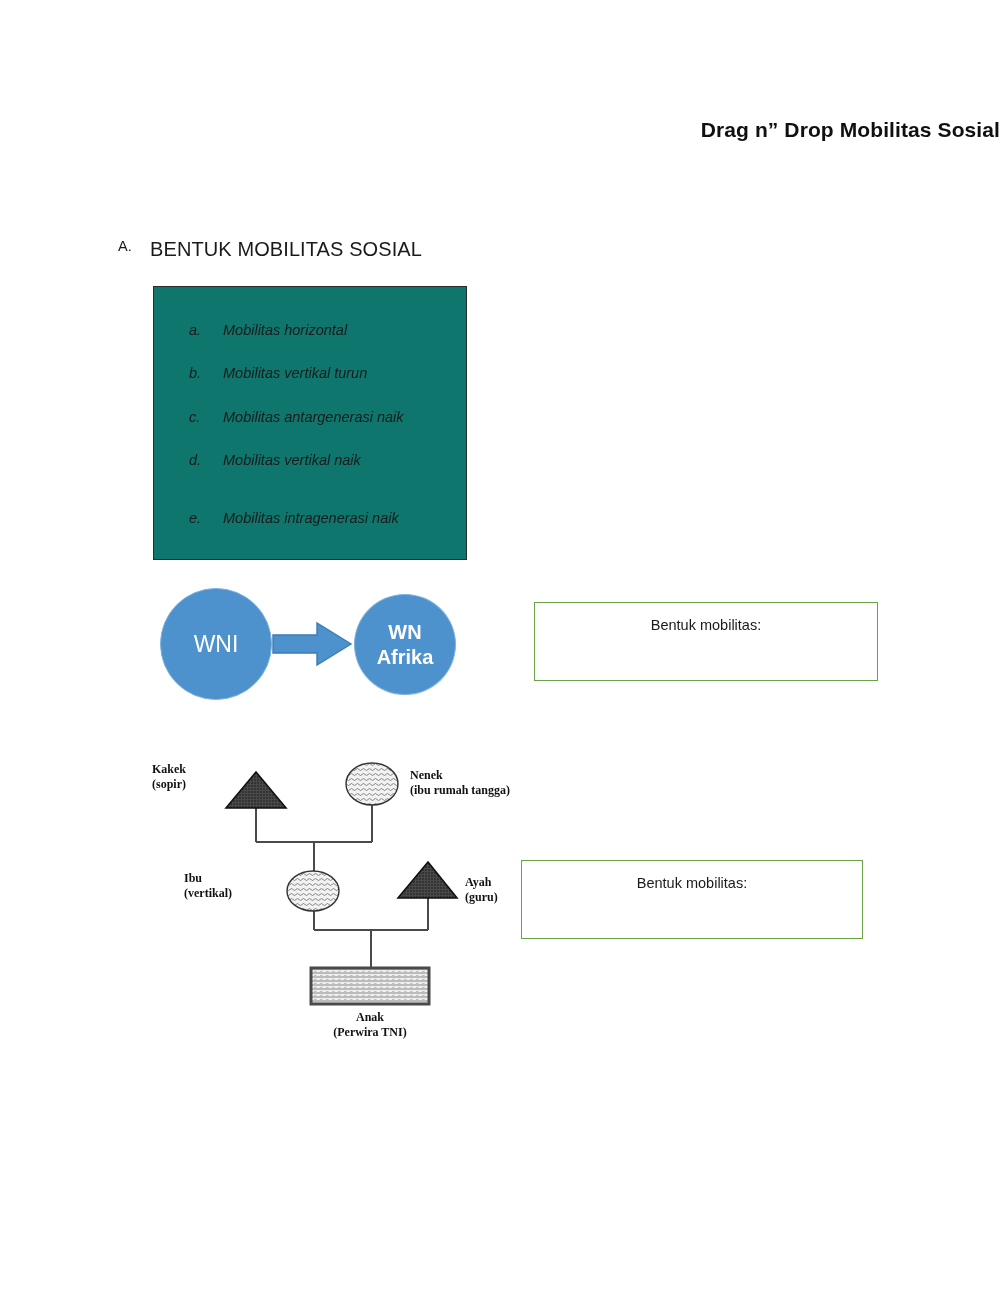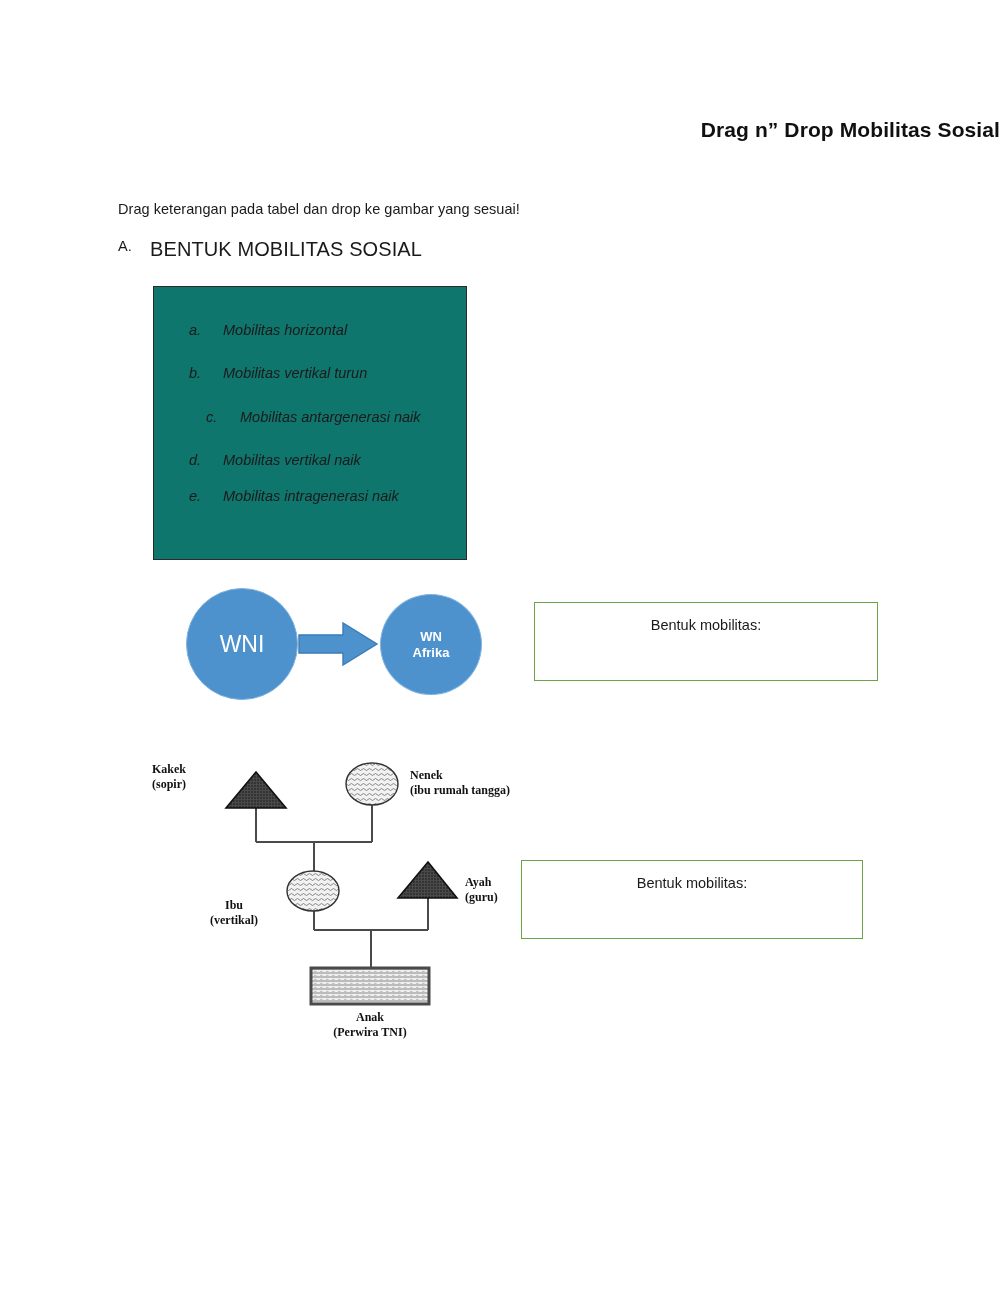--- a/index.html
+++ b/index.html
@@ -76,21 +76,21 @@
     white-space: nowrap;
   }
   .option-row .marker {
     display: inline-block;
     width: 34px;
   }
 
   
   .mobility-graphic {
     position: absolute;
-    left: 172px;
+    left: 146px;
     top: 578px;
     width: 330px;
     height: 125px;
   }
   .circle {
     position: absolute;
     border-radius: 50%;
     background: #4d91cd;
     border: 1px solid #7fb3df;
     color: #ffffff;
@@ -106,21 +106,21 @@
     top: 10px;
     width: 112px;
     height: 112px;
     font-size: 23px;
   }
   .circle-afrika {
     left: 208px;
     top: 16px;
     width: 102px;
     height: 101px;
-    font-size: 13px;
+    font-size: 20px;
     font-weight: bold;
   }
   .arrow-svg {
     position: absolute;
     left: 125px;
     top: 40px;
     width: 84px;
     height: 52px;
   }
 
@@ -164,55 +164,54 @@
   }
   .ft-label {
     position: absolute;
     font-family: "Liberation Serif", serif;
     font-weight: bold;
     font-size: 12px;
     color: #111111;
     line-height: 1.22;
     white-space: nowrap;
   }
-  .ft-label.right-align { text-align: center; margin-top: 27px; }
+  .ft-label.right-align { text-align: left; }
   .ft-svg {
     position: absolute;
     left: 0;
     top: 0;
     width: 470px;
     height: 310px;
   }
 </style>
 </head>
 <body>
 
 <div class="page">
 
   <div class="doc-title">Drag n” Drop Mobilitas Sosial</div>
 
-  <div class="intro-line">Drag keterangan pada tabel dan drop ke gambar yang sesuai!</div>
 
   <div class="section-marker">A.</div>
   <div class="section-heading">BENTUK MOBILITAS SOSIAL</div>
 
   <div class="options-box">
     <div class="option-row" style="left:35px; top:35px;">
       <span class="marker">a.</span><span>Mobilitas horizontal</span>
     </div>
     <div class="option-row" style="left:35px; top:78px;">
       <span class="marker">b.</span><span>Mobilitas vertikal turun</span>
     </div>
-    <div class="option-row" style="left:35px; top:122px;margin-left:17px;">
+    <div class="option-row" style="left:35px; top:122px;">
       <span class="marker">c.</span><span>Mobilitas antargenerasi naik</span>
     </div>
     <div class="option-row" style="left:35px; top:165px;">
       <span class="marker">d.</span><span>Mobilitas vertikal naik</span>
     </div>
-    <div class="option-row" style="left:35px; top:201px;">
+    <div class="option-row" style="left:35px; top:223px;">
       <span class="marker">e.</span><span>Mobilitas intragenerasi naik</span>
     </div>
   </div>
 
   <div class="mobility-graphic">
     <div class="circle circle-wni">
       <span>WNI</span>
     </div>
     <svg class="arrow-svg" viewBox="0 0 84 52">
       <polygon points="2,17 46,17 46,5 80,26 46,47 46,35 2,35" fill="#4d91cd" stroke="#3b7cb5" stroke-width="1.4"></polygon>

